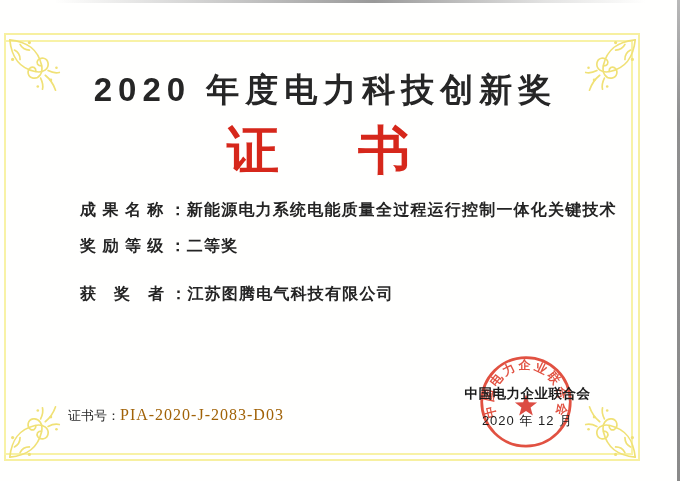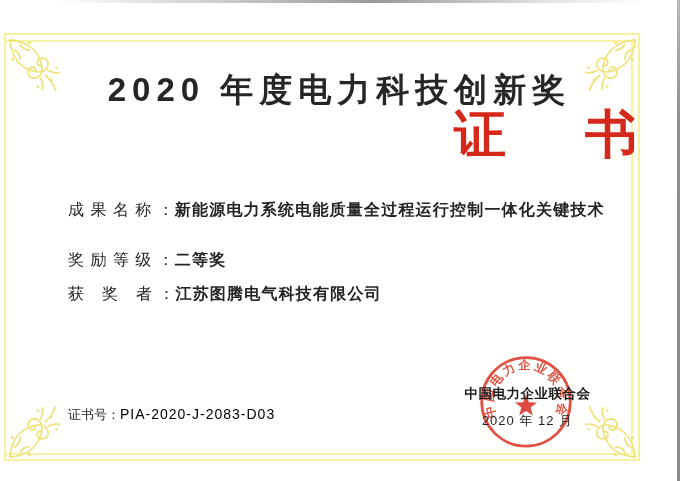--- a/index.html
+++ b/index.html
@@ -21,35 +21,35 @@
     border:2px solid #f7f0a0;box-sizing:border-box;}
   .frame-inner{position:absolute;left:4px;top:40px;width:629px;height:415px;
     border:2px solid #f8f2a6;box-sizing:border-box;}
 
   .ornament{position:absolute;width:56px;height:56px;color:#f0e176;}
   .orn-tl{left:7px;top:37px;}
   .orn-tr{left:582px;top:37px;transform:scaleX(-1);}
   .orn-bl{left:7px;top:404px;transform:scaleY(-1);}
   .orn-br{left:582px;top:404px;transform:scale(-1,-1);}
 
-  .title{position:absolute;left:16px;top:68px;width:647px;text-align:center;
+  .title{position:absolute;left:2px;top:68px;width:647px;text-align:center;
     font-size:33px;font-weight:bold;letter-spacing:6px;color:#262626;white-space:nowrap;}
-  .cert-word{position:absolute;left:0;top:100px;width:647px;text-align:right;
+  .cert-word{position:absolute;left:0;top:116px;width:647px;text-align:center;
     font-family:"Liberation Serif","DejaVu Serif",serif;
     font-size:52px;font-weight:bold;color:#d6271b;
     letter-spacing:10px;word-spacing:46px;white-space:nowrap;}
 
   .field{position:absolute;left:68px;white-space:nowrap;color:#242424;
     font-size:16px;font-weight:500;}
-  .field .lbl{letter-spacing:1px;font-weight:400;}
+  .field .lbl{letter-spacing:1px;font-weight:700;margin-left:12px;}
   .field .val{letter-spacing:1.2px;font-weight:700;}
-  .f1{top:200px;} .f2{top:250px;} .f3{top:284px;}
+  .f1{top:200px;} .f2{top:236px;} .f3{top:284px;}
 
   .certno{position:absolute;left:68px;top:406px;white-space:nowrap;color:#2b2b2b;font-size:13px;}
-  .certno .code{font-size:14px;letter-spacing:1px;color:#000000;}
+  .certno .code{font-size:16px;letter-spacing:1px;color:#a16207;font-family:Liberation Serif, serif;}
 
   .issuer{position:absolute;left:430px;top:385px;width:195px;text-align:center;
     font-size:13.5px;font-weight:bold;color:#1c1c1c;letter-spacing:.5px;white-space:nowrap;z-index:3;}
   .issue-date{position:absolute;left:430px;top:412px;width:195px;text-align:center;
     font-size:13px;color:#1e1e1e;letter-spacing:1px;white-space:nowrap;z-index:3;}
 
   .seal{position:absolute;left:468px;top:347px;width:116px;height:116px;z-index:2;opacity:.88;}
 </style>
 </head>
 <body>

